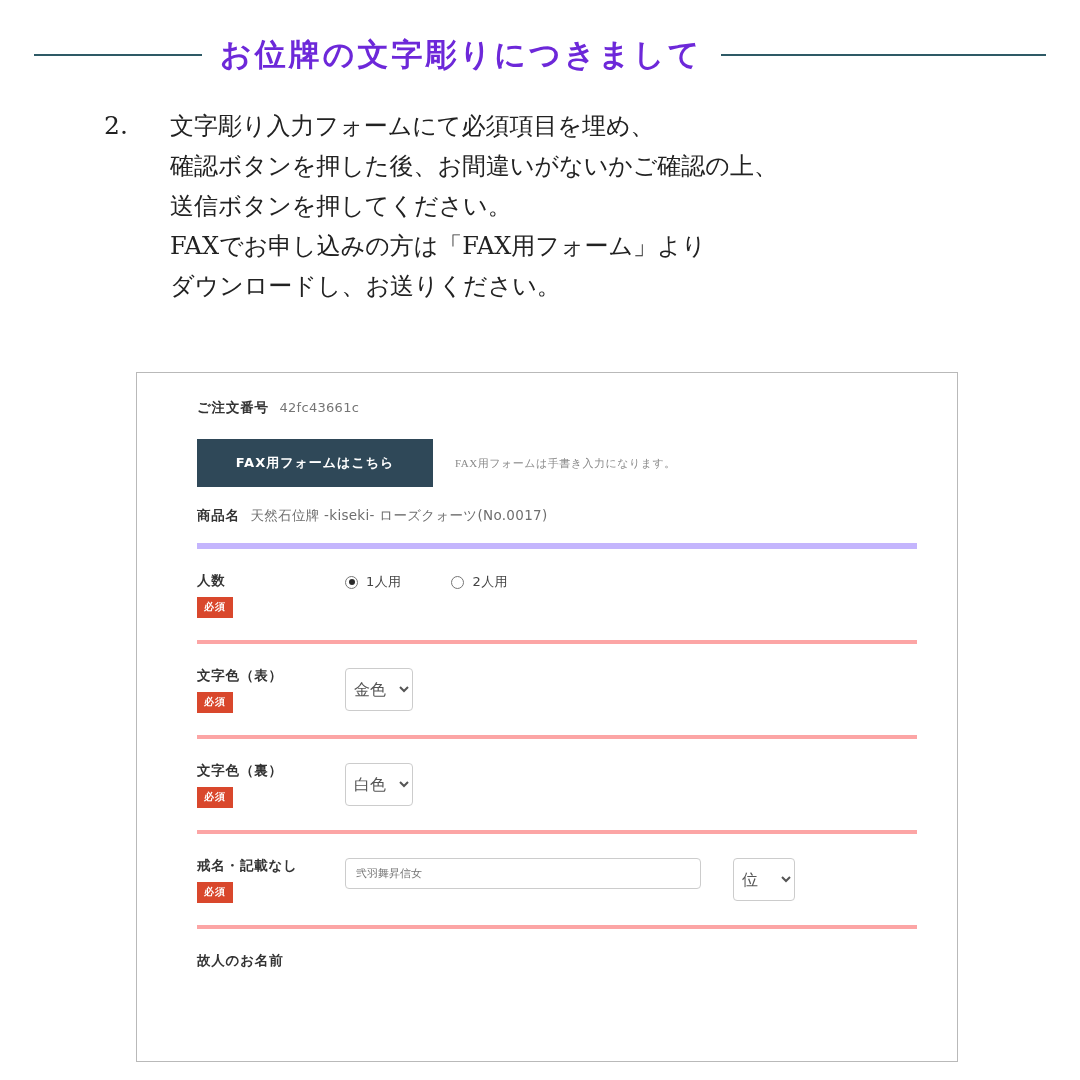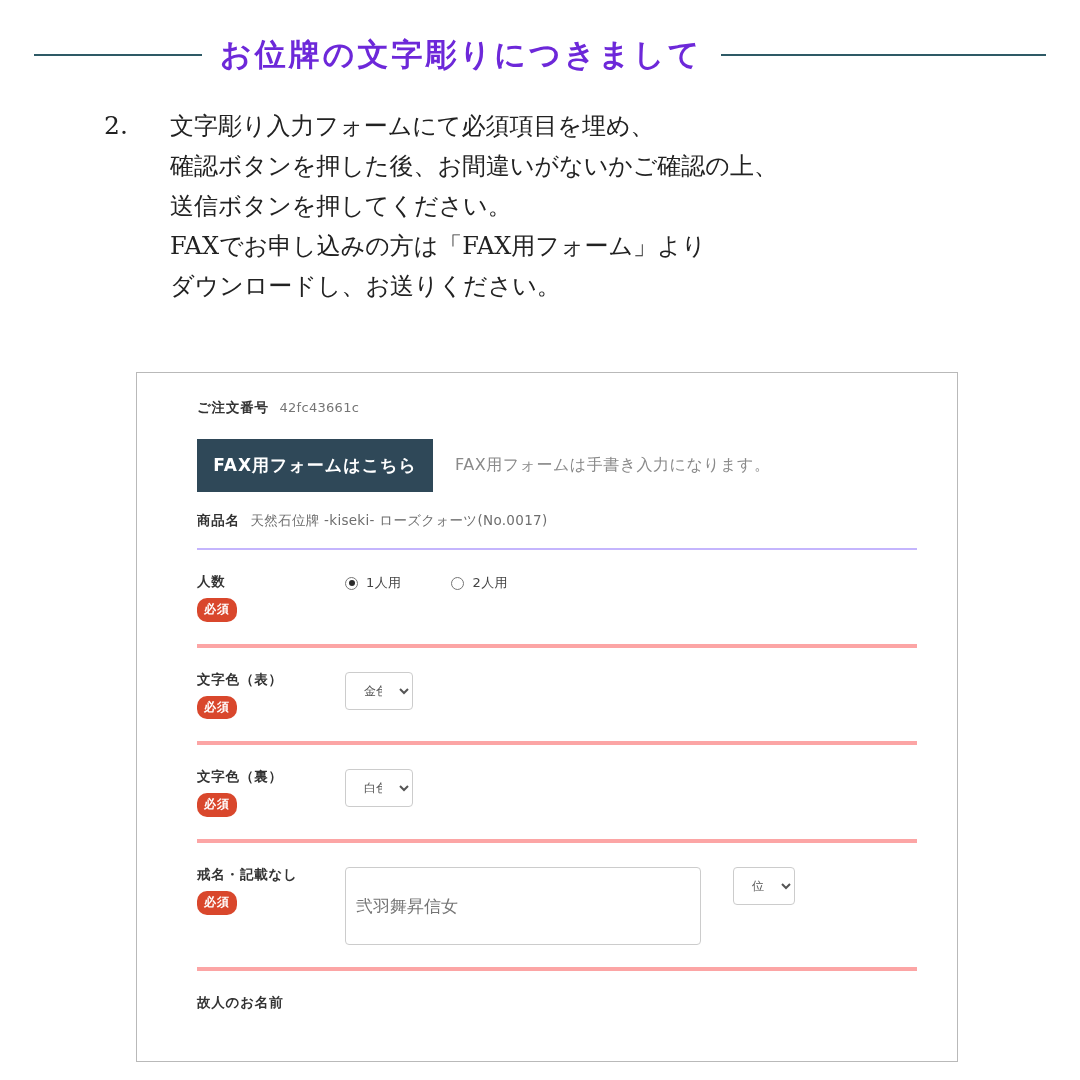--- a/index.html
+++ b/index.html
@@ -100,42 +100,43 @@
   }
 
   .fax-row {
     display: flex;
     align-items: center;
     margin: 22px 0 20px 0;
   }
   .fax-btn {
     background: #2f4858;
     color: #ffffff;
-    font-size: 17px;
+    font-size: 13px;
     font-weight: 700;
     letter-spacing: 1px;
     padding: 15px 0;
     width: 236px;
     text-align: center;
     border: none;
     cursor: pointer;
     font-family: "DejaVu Sans", sans-serif;
   }
   .fax-note {
-    font-size: 16px;
+    font-size: 11px;
     color: #8a8a8a;
     margin-left: 22px;
     letter-spacing: .5px;
+    font-family: Liberation Serif, serif;
   }
 
   .prod-row {
     font-size: 13.5px;
     color: #555;
     padding-bottom: 18px;
-    border-bottom: 2px solid #c4b5fd;
+    border-bottom: 6px solid #c4b5fd;
     letter-spacing: .3px;
   }
   .prod-row b { color: #333; font-weight: 700; letter-spacing: .8px; }
   .prod-row .val { color: #6e6e6e; margin-left: 6px; }
 
   .frow {
     display: flex;
     border-bottom: 4px solid #fca5a5;
     padding: 22px 0 22px 0;
     min-height: 58px;
@@ -149,25 +150,25 @@
     font-weight: 700;
     color: #333;
     letter-spacing: .8px;
     line-height: 1.4;
   }
   .req {
     display: inline-block;
     margin-top: 7px;
     background: #d9472c;
     color: #fff;
-    font-size: 12px;
+    font-size: 10px;
     font-weight: 700;
     padding: 3px 7px 4px 7px;
     letter-spacing: 1px;
-    border-radius: 10px;
+    border-radius: 0;
   }
   .fbody {
     flex: 1 1 auto;
     display: flex;
     align-items: flex-start;
     gap: 32px;
     padding-top: 2px;
   }
   .radio-opt {
     display: inline-flex;
@@ -190,36 +191,36 @@
   .radio.on::after {
     content: "";
     position: absolute;
     left: 2.5px; top: 2.5px;
     width: 6px; height: 6px;
     border-radius: 50%;
     background: #2b2b2b;
   }
   select.sel {
     font-family: "DejaVu Sans", sans-serif;
-    font-size: 12px;
+    font-size: 16px;
     color: #555;
-    padding: 10px 14px;
+    padding: 10px 4px;
     border: 1px solid #cccccc;
     border-radius: 4px;
     background: #fff;
     appearance: auto;
   }
   .sel-sm { width: 68px; }
   .sel-xs { width: 58px; }
   .sel-kurai { width: 62px; }
   input.txt {
     font-family: "DejaVu Sans", sans-serif;
-    font-size: 17px;
+    font-size: 11px;
     color: #ef4444;
-    padding: 28px 10px;
+    padding: 8px 10px;
     border: 1px solid #cccccc;
     border-radius: 4px;
     background: #fff;
     box-sizing: border-box;
   }
   .txt-wide { width: 356px; }
   .txt-sm { width: 62px; }
   .inline-gap { display: flex; align-items: flex-start; gap: 16px; }
 </style>
 </head>

